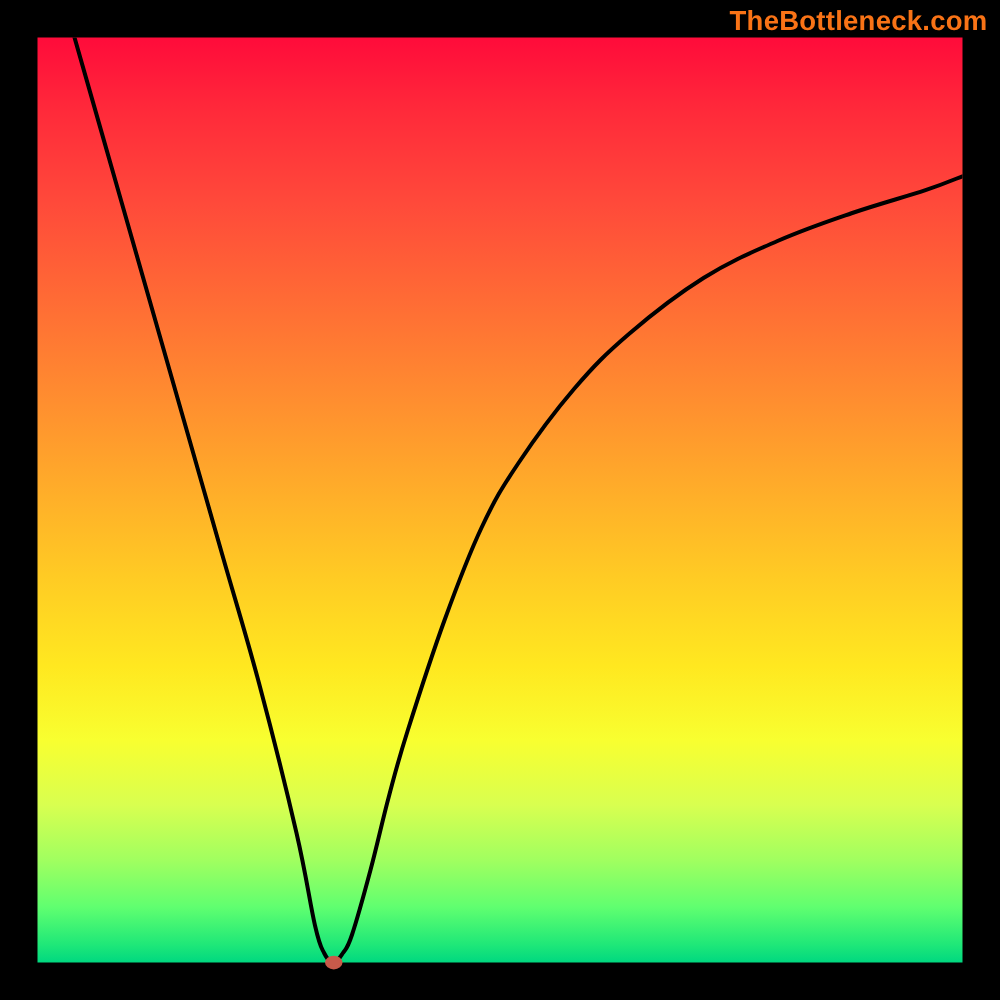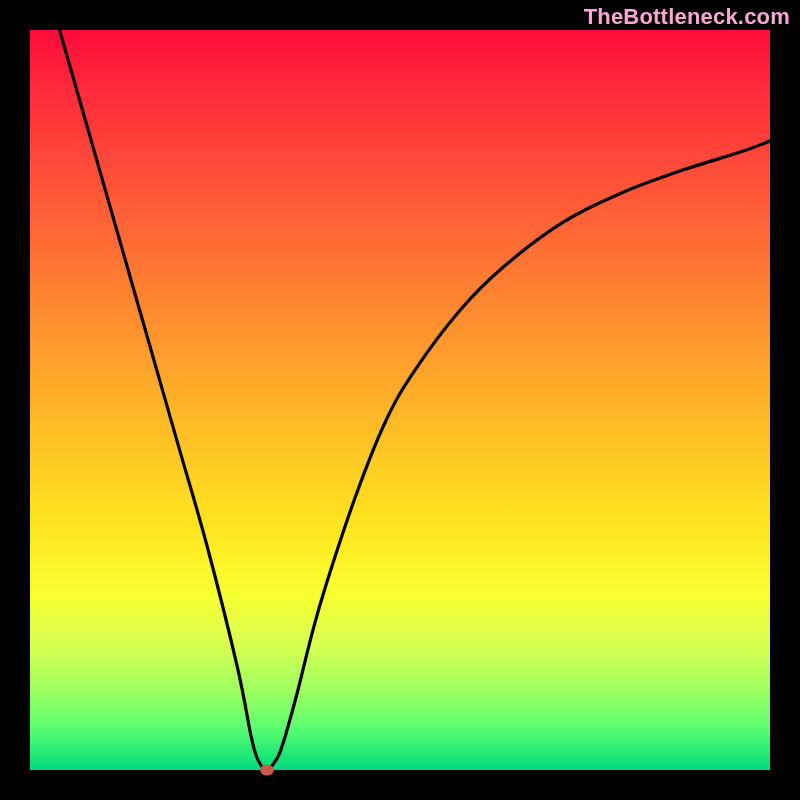--- a/index.html
+++ b/index.html
@@ -14,21 +14,21 @@
   .frame {
     position: relative;
     width: 800px;
     height: 800px;
     background: #000;
   }
   .watermark {
     position: absolute;
     top: 4px;
     right: 10px;
-    color: #f9a8d4;
+    color: #f97316;
     font-size: 22px;
     font-weight: 600;
     letter-spacing: 0.2px;
     user-select: none;
   }
   .plot {
     position: absolute;
     left: 30px;
     top: 30px;
     width: 740px;

